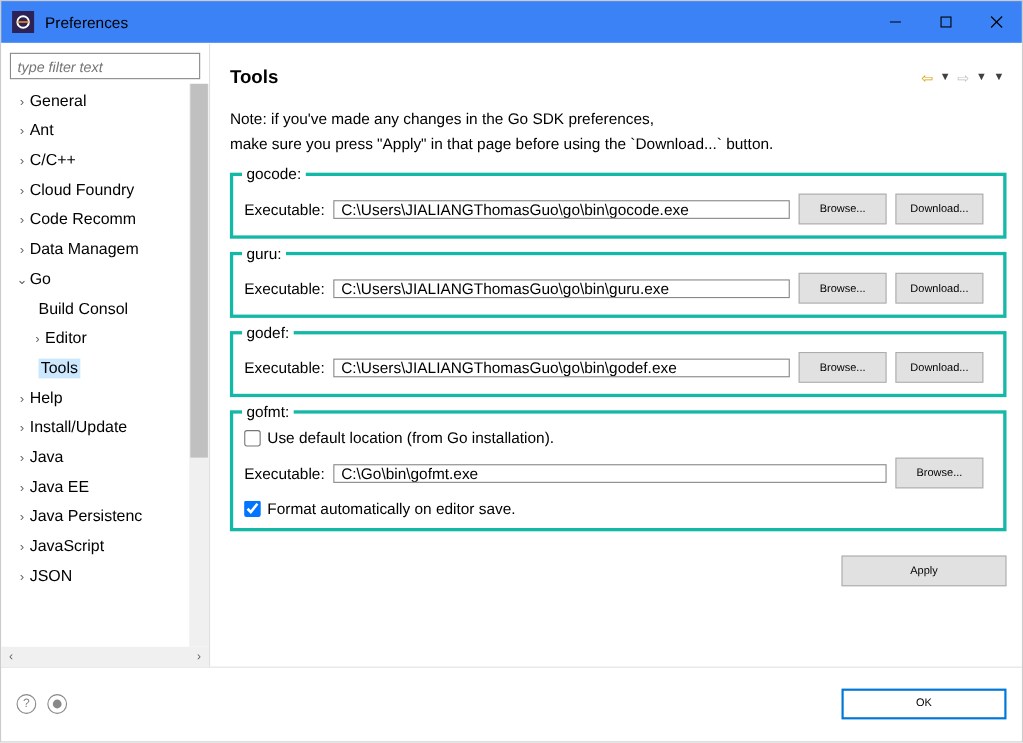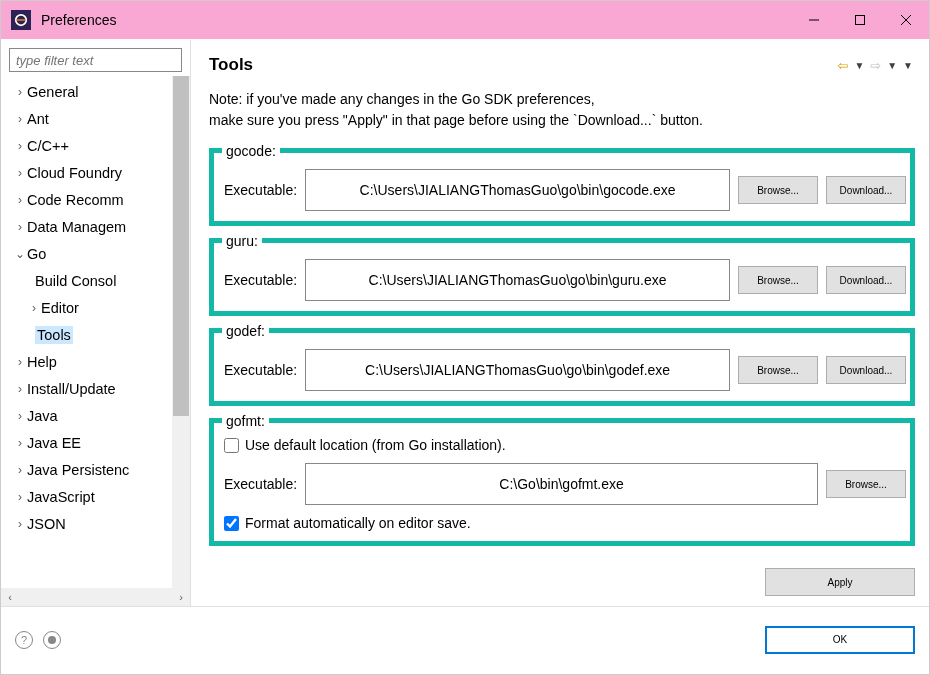--- a/index.html
+++ b/index.html
@@ -12,21 +12,21 @@
       height: 675px;
       overflow: hidden;
       border: 1px solid #ccc;
     }
     
     .titlebar {
       height: 38px;
       display: flex;
       align-items: center;
       padding-left: 10px;
-      background: #f9a8d4;
+      background: #3b82f6;
     }
     .titlebar .app-icon {
       width: 20px; height: 20px;
       background: #2c2255;
       display: flex; align-items: center; justify-content: center;
       margin-right: 10px;
     }
     .titlebar .app-icon svg { width: 14px; height: 14px; }
     .titlebar .title { font-size: 14px; }
     .titlebar .win-controls { margin-left: auto; display: flex; }
@@ -149,22 +149,22 @@
     .nav-icon { font-size: 13px; padding: 0 2px; }
     .nav-icon.back { color: #d9a000; }
     .nav-icon.fwd { color: #c0c0c0; }
     .nav-icon.tri { color: #404040; font-size: 10px; }
     .note {
       font-size: 14px;
       line-height: 1.55;
       margin-bottom: 16px;
     }
     .group {
-      border: 5px solid #14b8a6;
-      padding: 10px 4px 10px 10px;
+      border: 3px solid #14b8a6;
+      padding: 10px 18px 10px 10px;
       margin-bottom: 12px;
       position: relative;
     }
     .group-title {
       position: absolute;
       top: -10px;
       left: 8px;
       background: #fff;
       padding: 0 4px;
       font-size: 14px;
@@ -174,26 +174,25 @@
       align-items: center;
       gap: 8px;
       margin-top: 6px;
     }
     .row label {
       font-size: 14px;
       white-space: nowrap;
     }
     .txt {
       flex: 1;
-      height: 42px;
+      height: 17px;
       padding: 2px 6px;
       border: 1px solid #888;
       font-size: 14px;
       min-width: 0;
-      text-align: center;
     }
     .btn {
       height: 28px;
       min-width: 80px;
       padding: 0 12px;
       background: #e1e1e1;
       border: 1px solid #adadad;
       font-size: 10px;
       cursor: default;
       white-space: nowrap;

